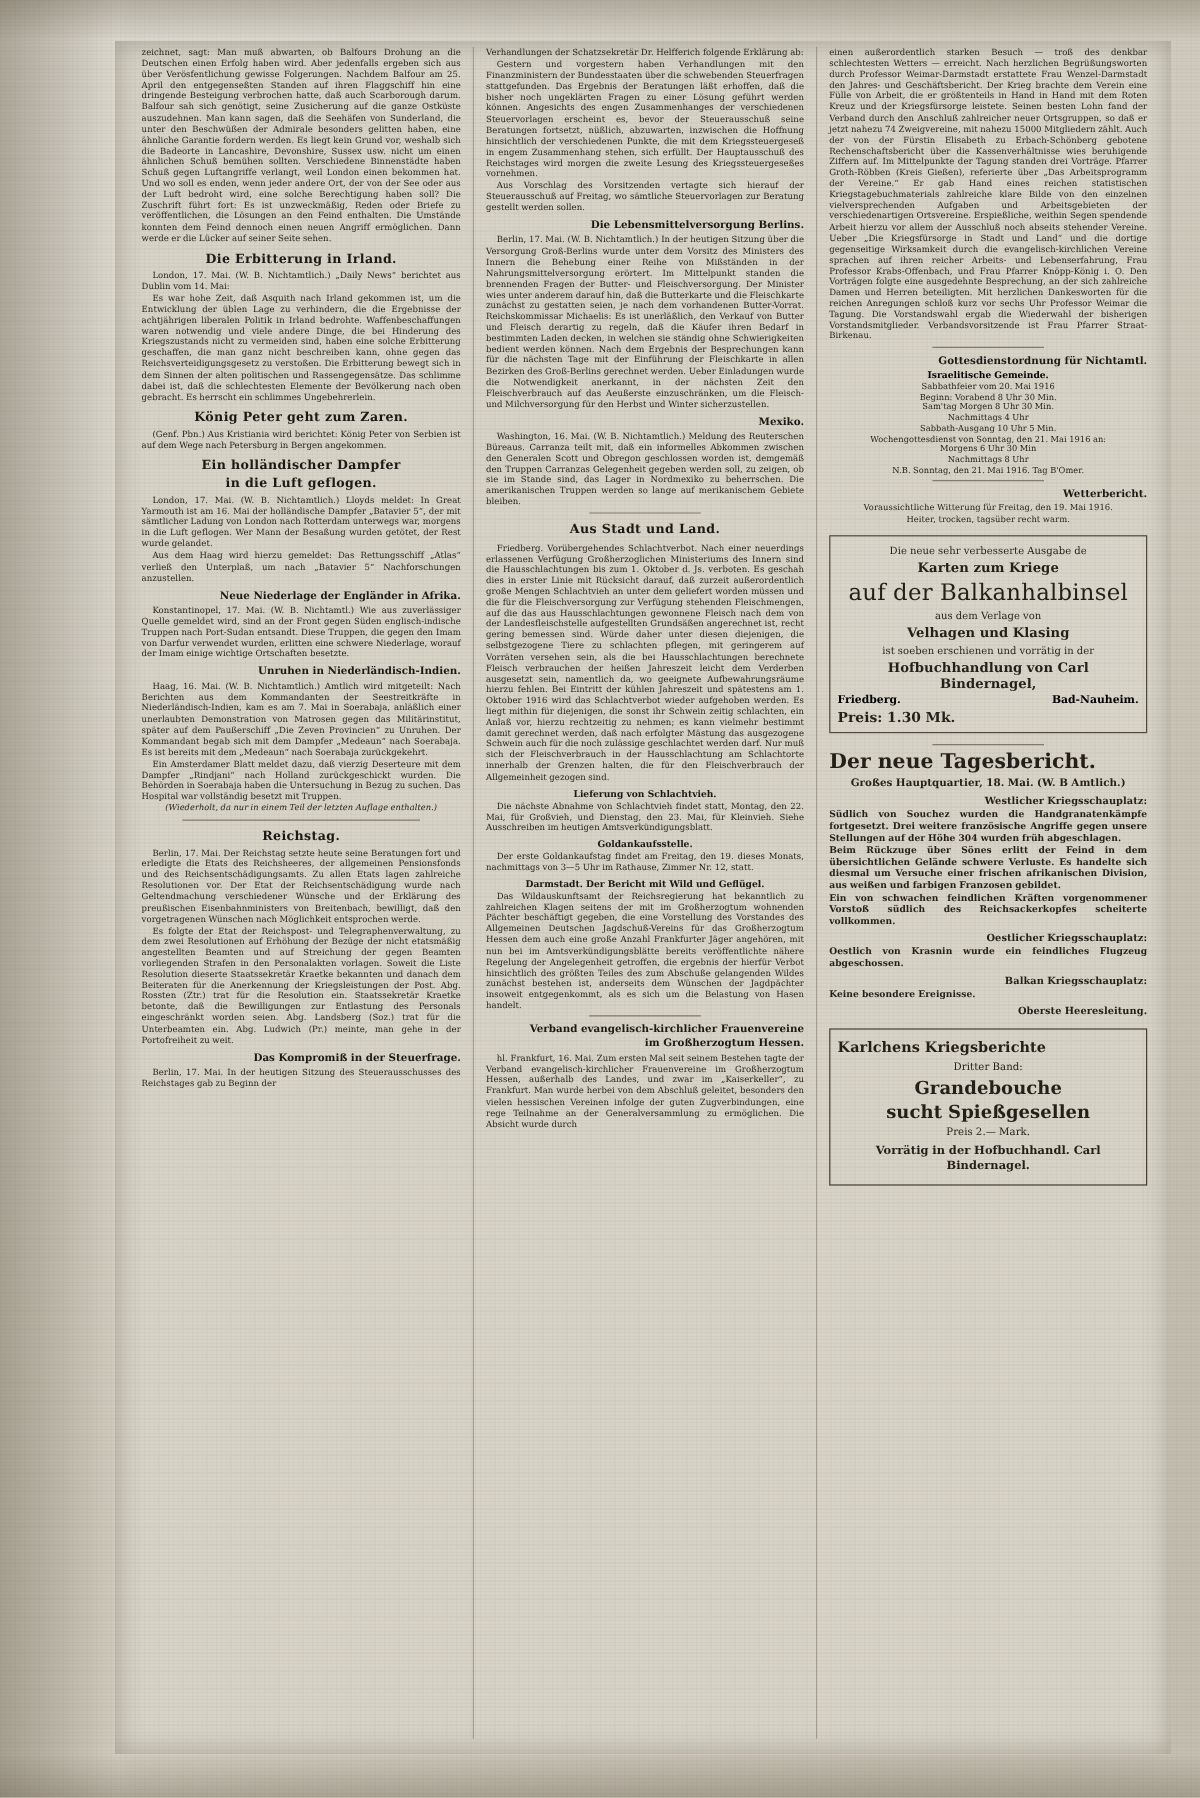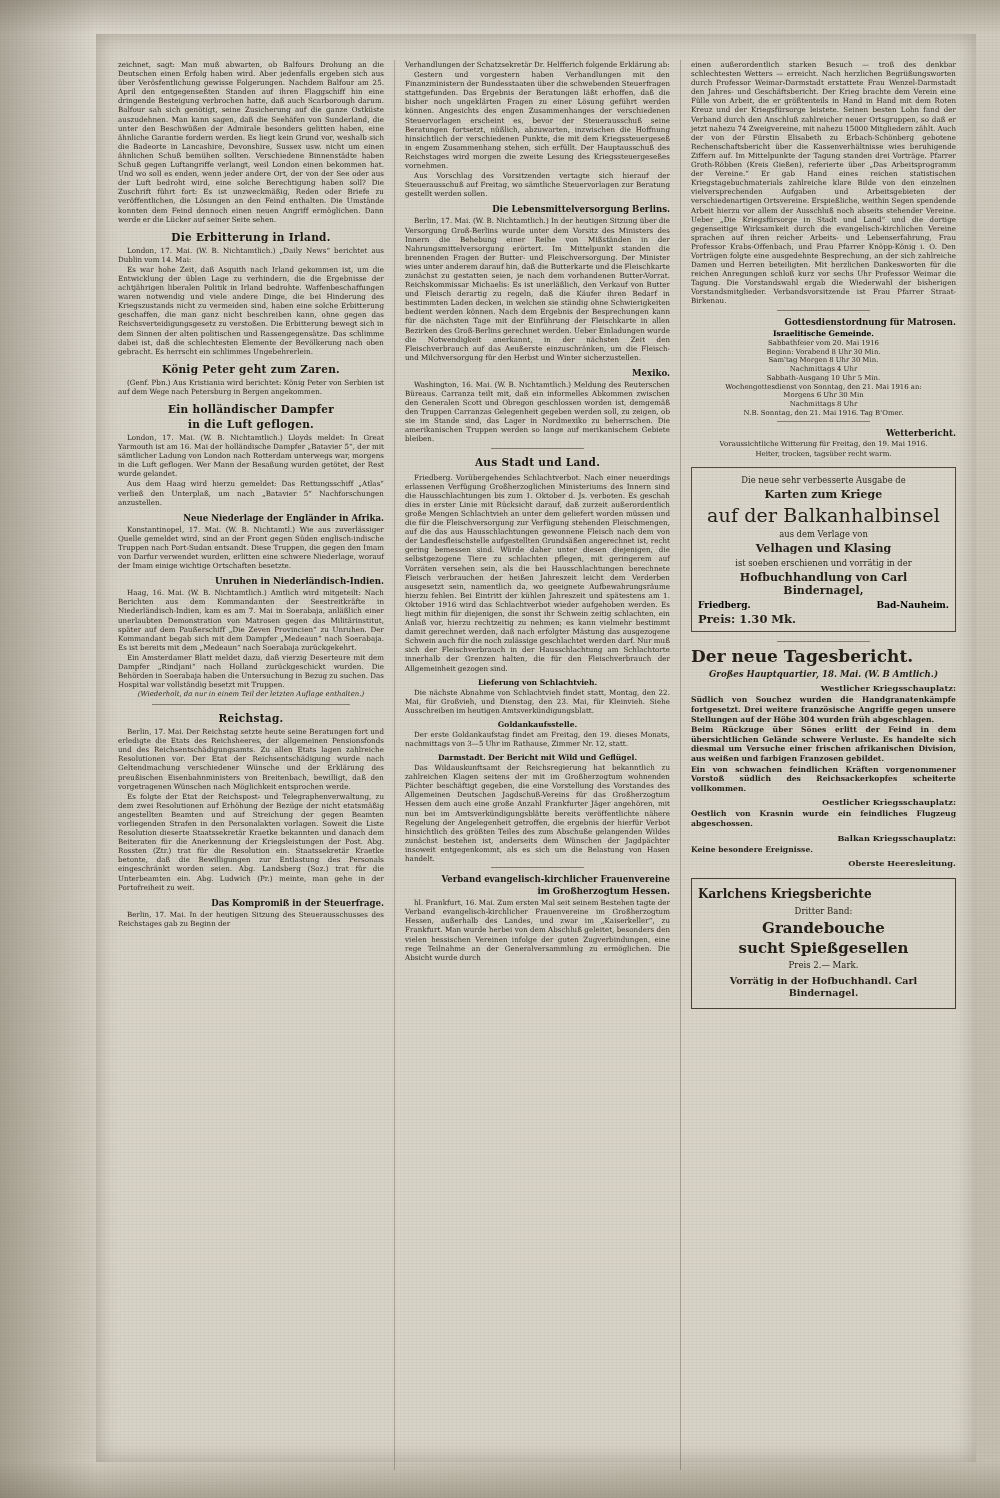--- a/index.html
+++ b/index.html
@@ -23,21 +23,21 @@
     box-shadow:0 0 22px rgba(70,62,45,.35) inset;
   }
   .noise{
     position:absolute;inset:0;
     background-image:
       repeating-linear-gradient(0deg, rgba(90,80,60,.05) 0px, rgba(90,80,60,.05) 1px, rgba(255,255,255,0) 1px, rgba(255,255,255,0) 3px),
       repeating-linear-gradient(90deg, rgba(90,80,60,.04) 0px, rgba(90,80,60,.04) 1px, rgba(255,255,255,0) 1px, rgba(255,255,255,0) 4px);
     pointer-events:none;opacity:.8;
   }
   .cols{
-    position:absolute;left:108px;top:60px;width:858px;height:1410px;
+    position:absolute;left:108px;top:39px;width:858px;height:1410px;
     display:flex;gap:0;
   }
   .col{
     width:286px;
     padding:0 10px;
     box-sizing:border-box;
     position:relative;
   }
   .col + .col{border-left:1px solid rgba(80,70,55,.35);}
   .col-3{width:286px;}
@@ -100,21 +100,21 @@
   }
   .ad-mid{font-size:11px;line-height:13px;font-weight:bold;text-align:center;margin:3px 0;}
   .ad-sm{font-size:8.4px;line-height:10px;text-align:center;margin:2px 0;}
   .ad-price{font-size:11.5px;font-weight:bold;margin:5px 0 0 0;}
   .row-split{display:flex;justify-content:space-between;align-items:baseline;}
   .row-split span{font-size:9px;font-weight:bold;}
   .tagesbericht .tb-title{
     font-size:17px;line-height:20px;font-weight:bold;margin:2px 0 3px 0;
   }
   .tagesbericht .tb-sub{
-    font-size:8.6px;line-height:10px;font-weight:bold;text-align:center;margin:1px 0 3px 0;font-style:italic;
+    font-size:8.6px;line-height:10px;font-weight:bold;text-align:center;margin:1px 0 3px 0;
   }
   .tagesbericht .tb-h{
     font-size:8.2px;line-height:10px;font-weight:bold;text-align:right;margin:4px 0 2px 0;
   }
   .tagesbericht p{font-size:7.6px;line-height:9.6px;font-weight:bold;text-align:justify;}
   .karlchen{
     border:1px solid rgba(45,38,28,.85);
     margin:10px 0 6px 0;padding:6px 6px 8px 6px;
   }
   .karlchen .k1{font-size:12px;line-height:19px;font-weight:bold;}
@@ -221,21 +221,21 @@
       <h3 class="subhead" style="margin-top:0">im Großherzogtum Hessen.</h3>
       <p class="p indent">hl. Frankfurt, 16. Mai. Zum ersten Mal seit seinem Bestehen tagte der Verband evangelisch-kirchlicher Frauenvereine im Großherzogtum Hessen, außerhalb des Landes, und zwar im „Kaiserkeller“, zu Frankfurt. Man wurde herbei von dem Abschluß geleitet, besonders den vielen hessischen Vereinen infolge der guten Zugverbindungen, eine rege Teilnahme an der Generalversammlung zu ermöglichen. Die Absicht wurde durch</p>
     </div>
 
     <div class="col col-3">
       <p class="p">einen außerordentlich starken Besuch — troß des denkbar schlechtesten Wetters — erreicht. Nach herzlichen Begrüßungsworten durch Professor Weimar-Darmstadt erstattete Frau Wenzel-Darmstadt den Jahres- und Geschäftsbericht. Der Krieg brachte dem Verein eine Fülle von Arbeit, die er größtenteils in Hand in Hand mit dem Roten Kreuz und der Kriegsfürsorge leistete. Seinen besten Lohn fand der Verband durch den Anschluß zahlreicher neuer Ortsgruppen, so daß er jetzt nahezu 74 Zweigvereine, mit nahezu 15000 Mitgliedern zählt. Auch der von der Fürstin Elisabeth zu Erbach-Schönberg gebotene Rechenschaftsbericht über die Kassenverhältnisse wies beruhigende Ziffern auf. Im Mittelpunkte der Tagung standen drei Vorträge. Pfarrer Groth-Röbben (Kreis Gießen), referierte über „Das Arbeitsprogramm der Vereine.“ Er gab Hand eines reichen statistischen Kriegstagebuchmaterials zahlreiche klare Bilde von den einzelnen vielversprechenden Aufgaben und Arbeitsgebieten der verschiedenartigen Ortsvereine. Erspießliche, weithin Segen spendende Arbeit hierzu vor allem der Ausschluß noch abseits stehender Vereine. Ueber „Die Kriegsfürsorge in Stadt und Land“ und die dortige gegenseitige Wirksamkeit durch die evangelisch-kirchlichen Vereine sprachen auf ihren reicher Arbeits- und Lebenserfahrung, Frau Professor Krabs-Offenbach, und Frau Pfarrer Knöpp-König i. O. Den Vorträgen folgte eine ausgedehnte Besprechung, an der sich zahlreiche Damen und Herren beteiligten. Mit herzlichen Dankesworten für die reichen Anregungen schloß kurz vor sechs Uhr Professor Weimar die Tagung. Die Vorstandswahl ergab die Wiederwahl der bisherigen Vorstandsmitglieder. Verbandsvorsitzende ist Frau Pfarrer Straat-Birkenau.</p>
 
       <hr class="rule-short">
 
       <div class="gottes">
-        <h3 class="subhead">Gottesdienstordnung für Matrosen.</h3>
+        <h3 class="subhead">Gottesdienstordnung für Nichtamtl.</h3>
         <div class="gsub">Israelitische Gemeinde.</div>
         <p class="gline">Sabbathfeier vom 20. Mai 1916</p>
         <p class="gline">Beginn: Vorabend 8 Uhr 30 Min.</p>
         <p class="gline">Sam'tag Morgen 8 Uhr 30 Min.</p>
         <p class="gline">Nachmittags 4 Uhr</p>
         <p class="gline">Sabbath-Ausgang 10 Uhr 5 Min.</p>
         <p class="gline">Wochengottesdienst von Sonntag, den 21. Mai 1916 an:</p>
         <p class="gline">Morgens 6 Uhr 30 Min</p>
         <p class="gline">Nachmittags 8 Uhr</p>
         <p class="gline">N.B. Sonntag, den 21. Mai 1916. Tag B'Omer.</p>

